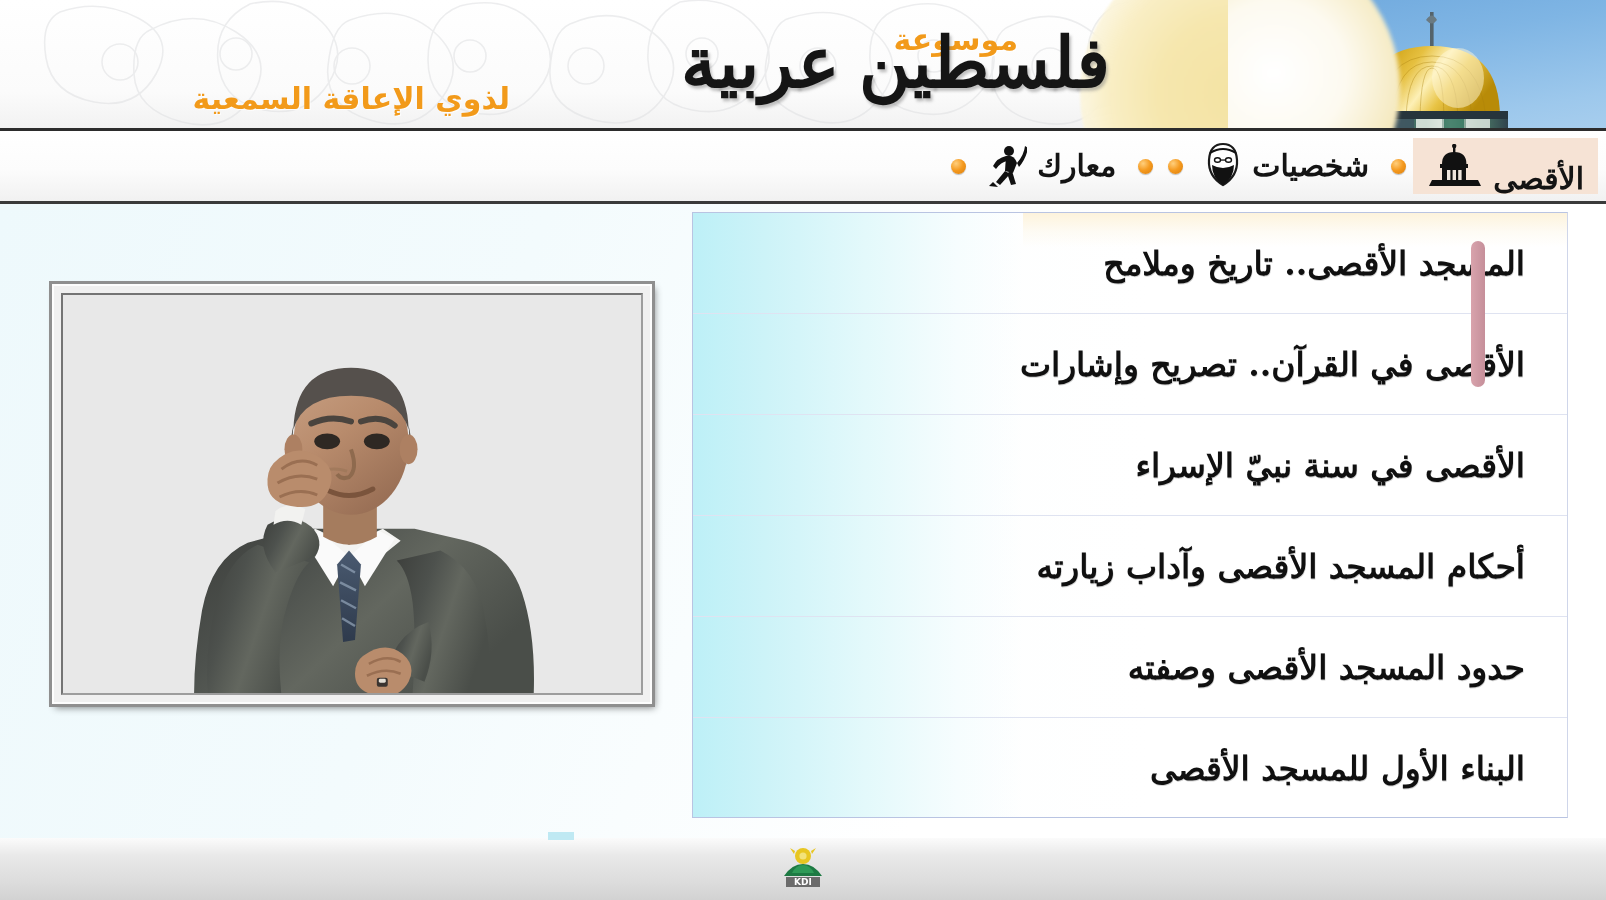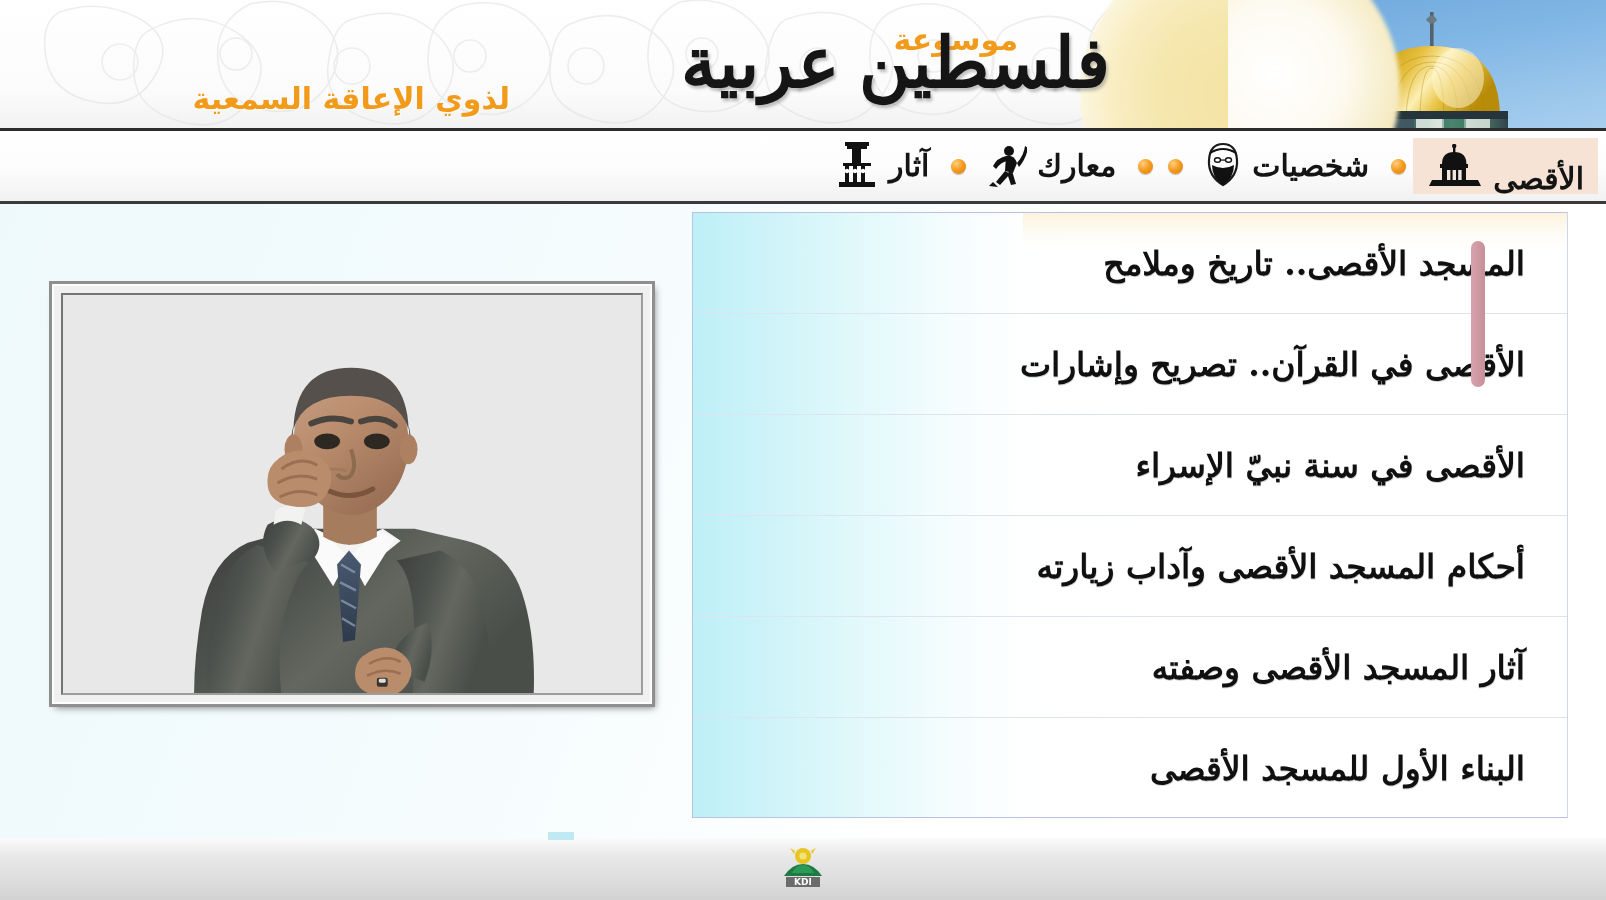--- a/index.html
+++ b/index.html
@@ -385,38 +385,20 @@
             <path d="M6 41 l-4 4 l9 1 z" fill="#111"></path>
           </svg>
         </span>
         <span class="nav-label">معارك</span>
       </div>
 
       <span class="nav-sep">
         <span class="nav-dot"></span>
       </span>
 
-      <div class="nav-item">
-        <span class="nav-ico">
-          <svg width="46" height="48" viewBox="0 0 46 48">
-            <rect x="12" y="2" width="24" height="4" fill="#111"></rect>
-            <rect x="14" y="6" width="20" height="3" fill="#111"></rect>
-            <rect x="19" y="9" width="9" height="14" fill="#111"></rect>
-            <rect x="10" y="23" width="28" height="3" fill="#111"></rect>
-            <rect x="12" y="26" width="4" height="16" fill="#111"></rect>
-            <rect x="20" y="26" width="4" height="16" fill="#111"></rect>
-            <rect x="28" y="26" width="4" height="16" fill="#111"></rect>
-            <circle cx="14" cy="31" r="2.2" fill="#fff"></circle>
-            <circle cx="22" cy="31" r="2.2" fill="#fff"></circle>
-            <circle cx="30" cy="31" r="2.2" fill="#fff"></circle>
-            <rect x="6" y="42" width="36" height="5" fill="#111"></rect>
-          </svg>
-        </span>
-        <span class="nav-label">آثار</span>
-      </div>
 
     </div>
   </div>
 
   <div class="body-area">
 
     <div class="video-outer">
       <div class="video-inner">
         <div class="video-stage">
           <svg width="100%" height="100%" viewBox="0 0 582 402" preserveAspectRatio="xMidYMid slice">
@@ -512,21 +494,21 @@
         <div class="list-row">
           <span class="list-row-text">الأقصى في القرآن.. تصريح وإشارات</span>
         </div>
         <div class="list-row">
           <span class="list-row-text">الأقصى في سنة نبيّ الإسراء</span>
         </div>
         <div class="list-row">
           <span class="list-row-text">أحكام المسجد الأقصى وآداب زيارته</span>
         </div>
         <div class="list-row">
-          <span class="list-row-text">آثار المسجد الأقصى وصفته</span>
+          <span class="list-row-text">حدود المسجد الأقصى وصفته</span>
         </div>
         <div class="list-row">
           <span class="list-row-text">البناء الأول للمسجد الأقصى</span>
         </div>
       </div>
 
       <div class="scroll-track">
         <div class="scroll-thumb"></div>
       </div>
     </div>

